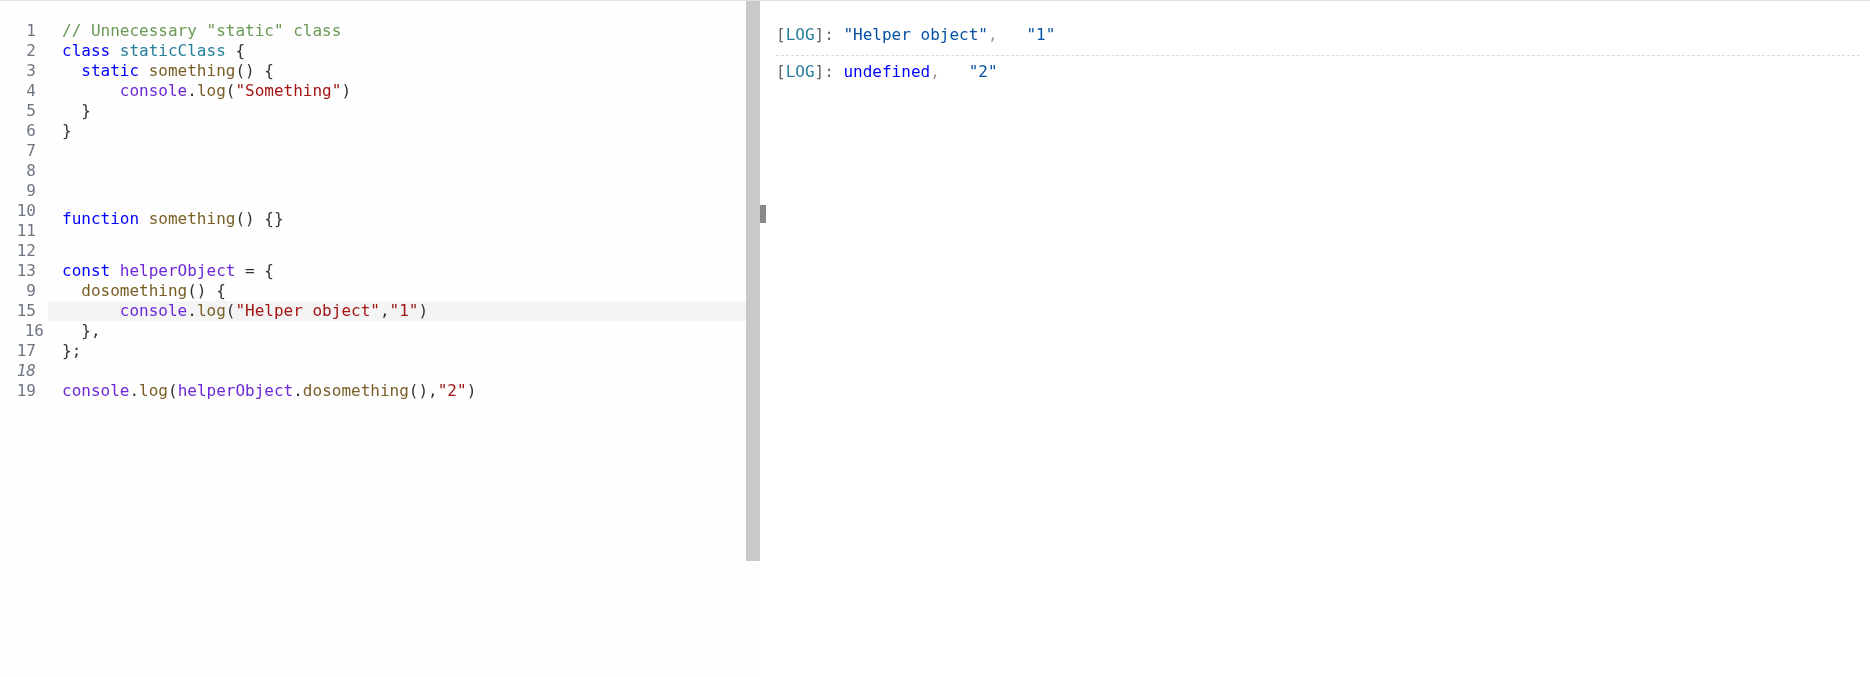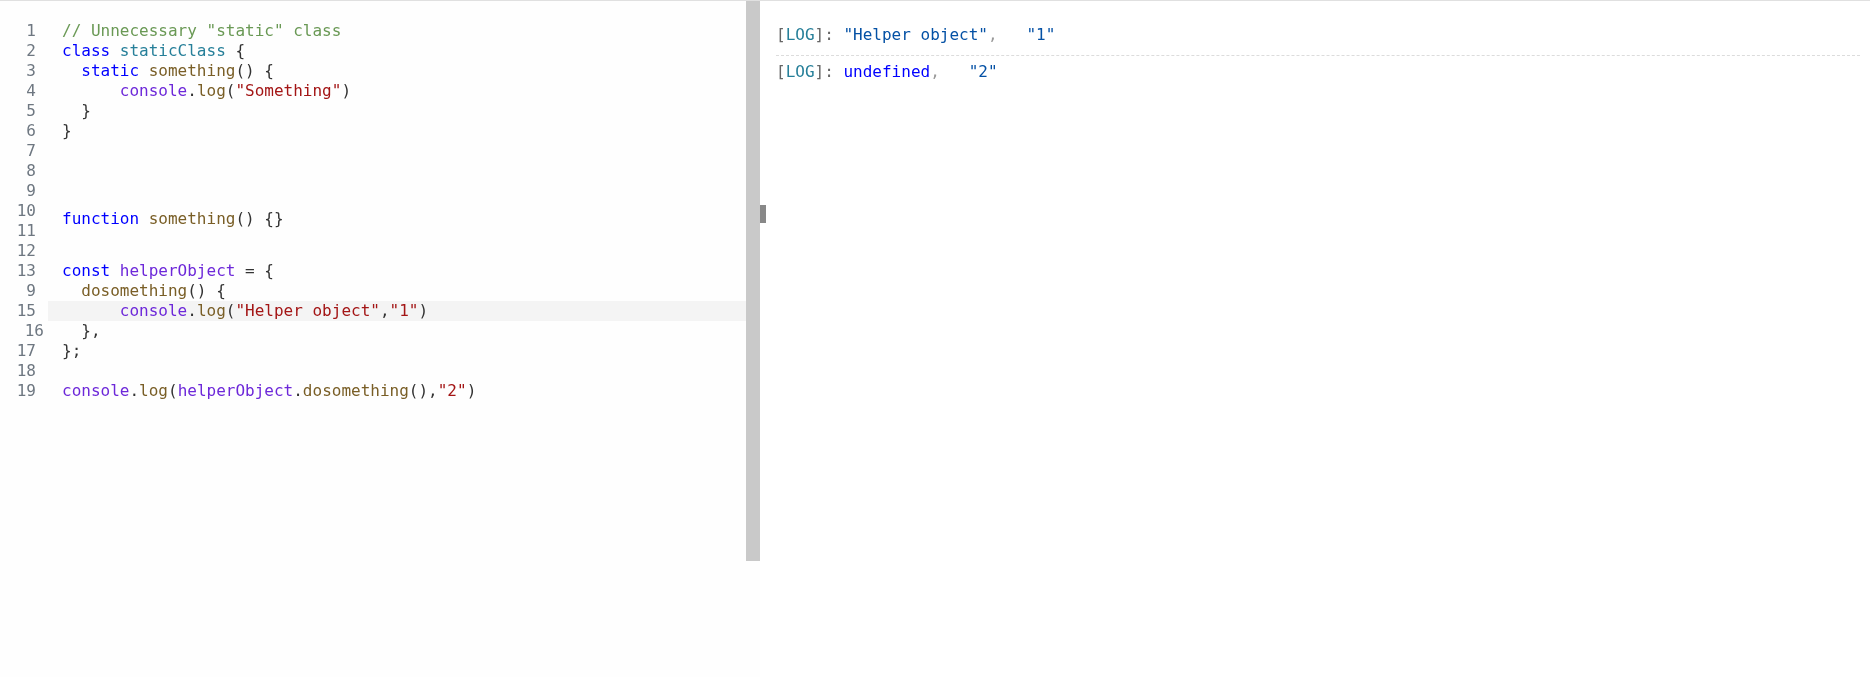--- a/index.html
+++ b/index.html
@@ -123,21 +123,21 @@
         <div class="ln" style="position: absolute; top: 160px; right: 12px;">8</div>
         <div class="ln" style="position: absolute; top: 180px; right: 12px;">9</div>
         <div class="ln" style="position: absolute; top: 200px; right: 12px;">10</div>
         <div class="ln" style="position: absolute; top: 220px; right: 12px;">11</div>
         <div class="ln" style="position: absolute; top: 240px; right: 12px;">12</div>
         <div class="ln" style="position: absolute; top: 260px; right: 12px;">13</div>
         <div class="ln" style="position: absolute; top: 280px; right: 12px;">9</div>
         <div class="ln" style="position: absolute; top: 300px; right: 12px;">15</div>
         <div class="ln" style="position: absolute; top: 320px; right: 4px;">16</div>
         <div class="ln" style="position: absolute; top: 340px; right: 12px;">17</div>
-        <div class="ln" style="position: absolute; top: 360px; right: 12px;">18</div>
+        <div class="ln" style="position: absolute; top: 360px; right: 12px; font-style: italic;">18</div>
         <div class="ln" style="position: absolute; top: 380px; right: 12px;">19</div>
       </div>
     <div class="code-area" id="code">
         <div class="line" style="position: absolute; top: 20px; left: 0px;"><span class="line-inner"><span class="tok-comment">// Unnecessary "static" class</span></span></div>
         <div class="line" style="position: absolute; top: 40px; left: 0px;"><span class="line-inner"><span class="tok-keyword">class </span><span class="tok-ident">staticClass</span><span class="tok-punct"> {</span></span></div>
         <div class="line" style="position: absolute; top: 60px; left: 0px;"><span class="line-inner"><span>  </span><span class="tok-keyword">static </span><span class="tok-func">something</span><span class="tok-punct">() {</span></span></div>
         <div class="line" style="position: absolute; top: 80px; left: 0px;"><span class="line-inner"><span>      </span><span class="tok-var">console</span><span class="tok-punct">.</span><span class="tok-func">log</span><span class="tok-punct">(</span><span class="tok-string">"Something"</span><span class="tok-punct">)</span></span></div>
         <div class="line" style="position: absolute; top: 100px; left: 0px;"><span class="line-inner"><span class="tok-punct">  }</span></span></div>
         <div class="line" style="position: absolute; top: 120px; left: 0px;"><span class="line-inner"><span class="tok-punct">}</span></span></div>
         <div class="line" style="position: absolute; top: 140px; left: 0px;"><span class="line-inner"><span></span></span></div>

